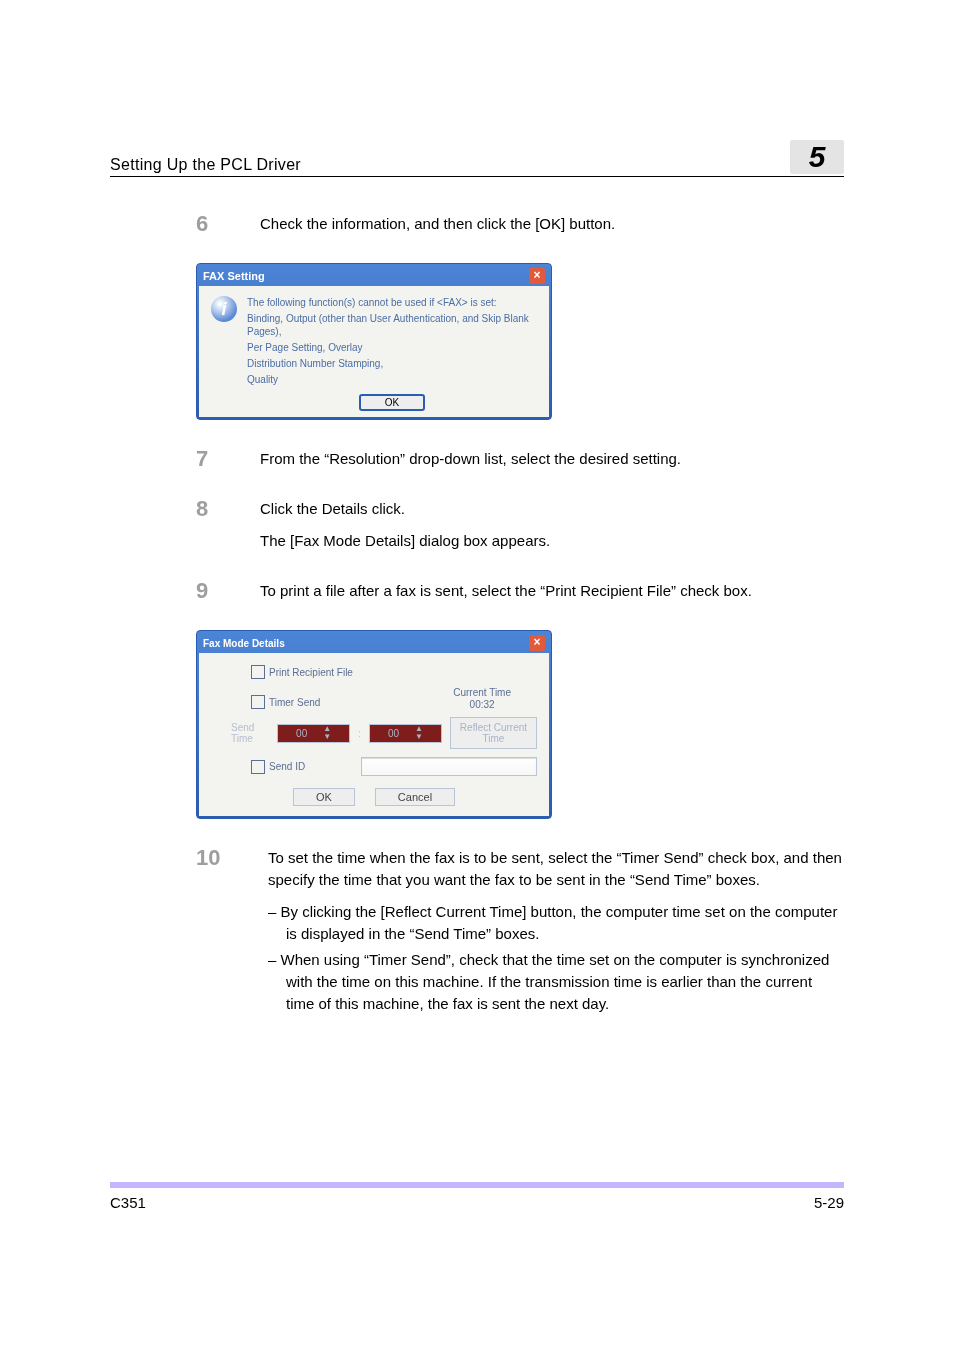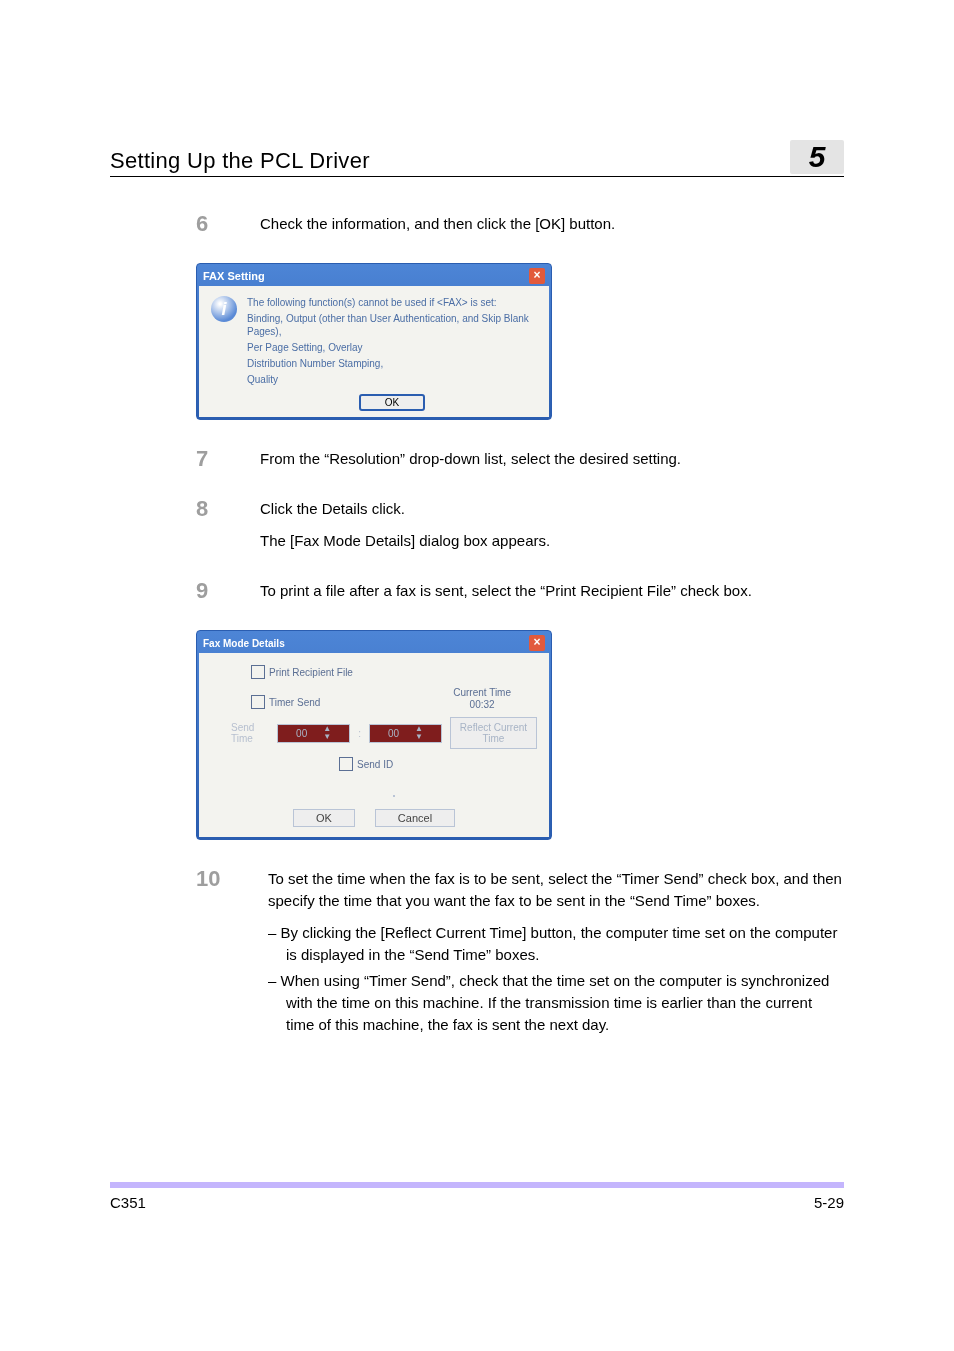--- a/index.html
+++ b/index.html
@@ -18,21 +18,21 @@
   }
   .hdr-line {
     display: flex;
     align-items: flex-end;
     justify-content: space-between;
     border-bottom: 1px solid #000;
     padding-bottom: 2px;
     margin-bottom: 36px;
   }
   .hdr-title {
-    font-size: 22px;
+    font-size: 16px;
     letter-spacing: 0.3px;
   }
   .hdr-chap {
     font-size: 30px;
     font-weight: bold;
     font-style: italic;
     color: #000;
     background: #e4e4e4;
     width: 54px;
     height: 34px;
@@ -292,21 +292,21 @@
           </span>
           <span>:</span>
           <span class="spin">
             <span>00</span>
               <span class="arrows">▲<br>▼</span>
           </span>
           <button class="flat-btn">Reflect Current Time</button>
         </div>
 
 
-        <div class="dlg2-row" style="gap:24px;flex-direction:column;">
+        <div class="dlg2-row" style="gap:0;">
           <span class="lbl">
             <span class="cbox"></span>
             <span>Send ID</span>
           </span>
           <span class="tf"></span>
         </div>
 
         <div class="dlg2-btns">
           <button class="dlg2-ok">OK</button>
           <button class="dlg2-cancel">Cancel</button>

